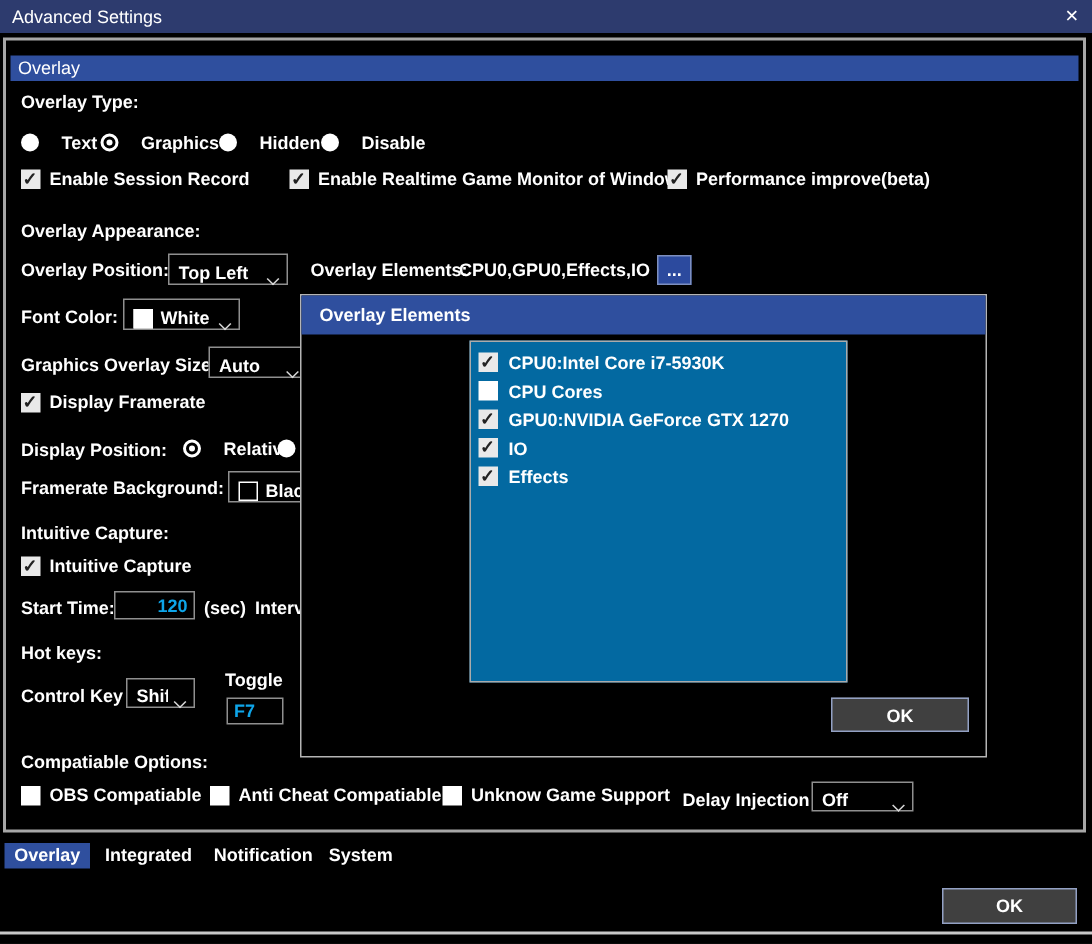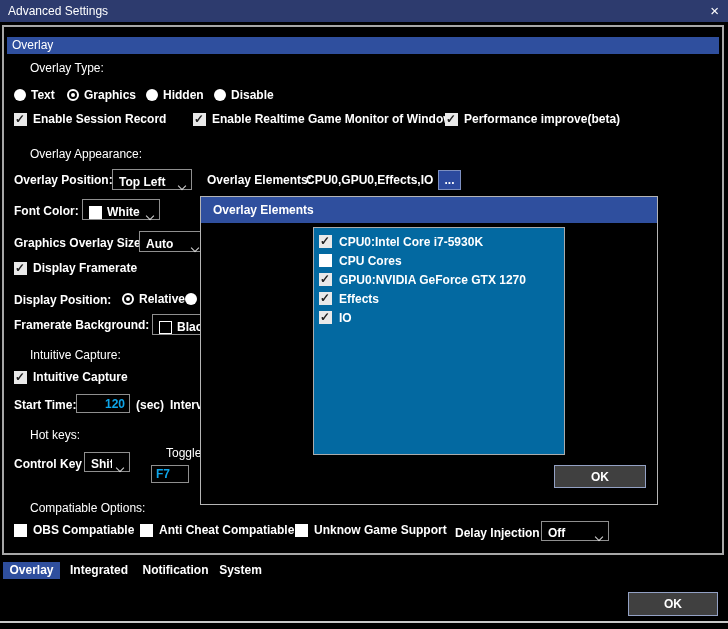--- a/index.html
+++ b/index.html
@@ -5,23 +5,23 @@
   html,body{margin:0;padding:0;background:#111;}
   .win{position:relative;width:728px;height:629px;background:#000;overflow:hidden;
        font-family:"Liberation Sans",sans-serif;font-size:12px;color:#fff;}
   .abs{position:absolute;}
   .titlebar{left:0;top:0;width:728px;height:22px;background:#2d3b6e;}
   .title{left:8px;top:0;line-height:22px;white-space:nowrap;}
   .close{right:9px;top:0;line-height:21px;font-size:15px;color:#fff;cursor:default;}
   .panel{left:2px;top:25px;width:722px;height:530px;border:2px solid #a7a7a7;background:#000;box-sizing:border-box;}
   .bluebar{background:#2f4f9e;}
   .ovhdr{left:7px;top:37px;width:712px;height:17px;line-height:17px;padding-left:5px;box-sizing:border-box;}
-  .hdr{font-weight:400;white-space:nowrap;line-height:14px;margin-left:16px;}
+  .hdr{font-weight:700;white-space:nowrap;line-height:14px;}
   .lbl{font-weight:600;white-space:nowrap;line-height:14px;}
-  .opt{display:flex;align-items:center;gap:5px;height:14px;}
+  .opt{display:flex;align-items:center;gap:15px;height:14px;}
   .cbg{display:flex;align-items:center;gap:6px;height:14px;}
   .radio{width:12px;height:12px;border-radius:50%;background:#fff;box-sizing:border-box;flex:0 0 auto;}
   .radio.on{background:transparent;border:2px solid #fff;position:relative;}
   .radio.on::after{content:'';position:absolute;left:2px;top:2px;width:4px;height:4px;border-radius:50%;background:#fff;}
   .cb{width:13px;height:13px;background:#fff;box-sizing:border-box;position:relative;flex:0 0 auto;}
   .cb.on{background:#e9e9e9;}
   .cb.on::after{content:'✓';position:absolute;left:1px;top:0;color:#222;font-weight:700;font-size:12px;line-height:13px;}
   .dd{border:1px solid #8f8f8f;background:#000;box-sizing:border-box;display:flex;align-items:flex-end;padding:0 6px;gap:5px;}
   .dd .txt{flex:1;font-weight:600;white-space:nowrap;overflow:hidden;}
   .chev{width:5px;height:5px;border-right:1px solid #d9d9d9;border-bottom:1px solid #d9d9d9;transform:rotate(45deg);margin-top:-3px;flex:0 0 auto;}
@@ -175,25 +175,25 @@
       <div class="item">
         <span class="cb"></span>
         <span class="lbl">CPU Cores</span>
       </div>
       <div class="item">
         <span class="cb on"></span>
         <span class="lbl">GPU0:NVIDIA GeForce GTX 1270</span>
       </div>
       <div class="item">
         <span class="cb on"></span>
+        <span class="lbl">IO</span>
+      </div>
+      <div class="item">
+        <span class="cb on"></span>
         <span class="lbl">Effects</span>
-      </div>
-      <div class="item">
-        <span class="cb on"></span>
-        <span class="lbl">IO</span>
       </div>
     </div>
     <div class="abs btn" style="left:353px;top:268px;width:92px;height:23px">OK</div>
   </div>
 
   <div class="abs tab on" style="left:3px;top:562px;width:57px">Overlay</div>
   <div class="abs tab" style="left:64px;top:562px;width:70px">Integrated</div>
   <div class="abs tab" style="left:138px;top:562px;width:75px">Notification</div>
   <div class="abs tab" style="left:213px;top:562px;width:55px">System</div>
 

